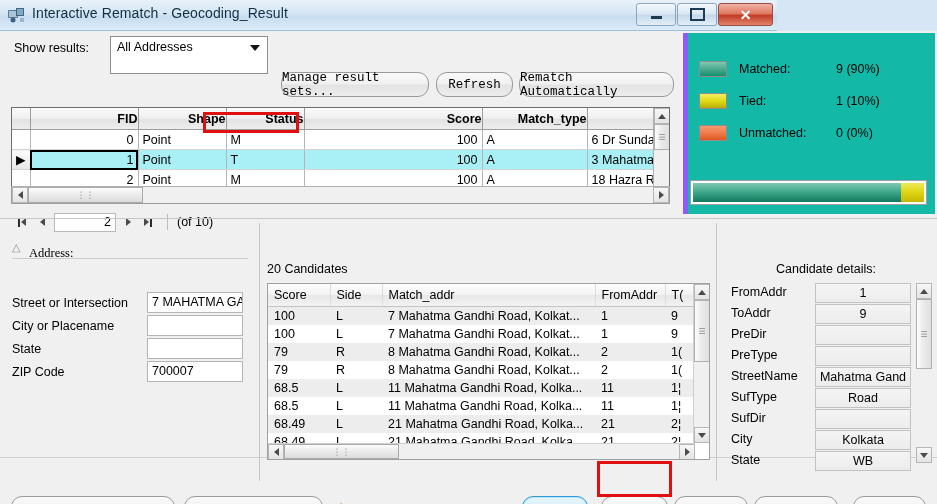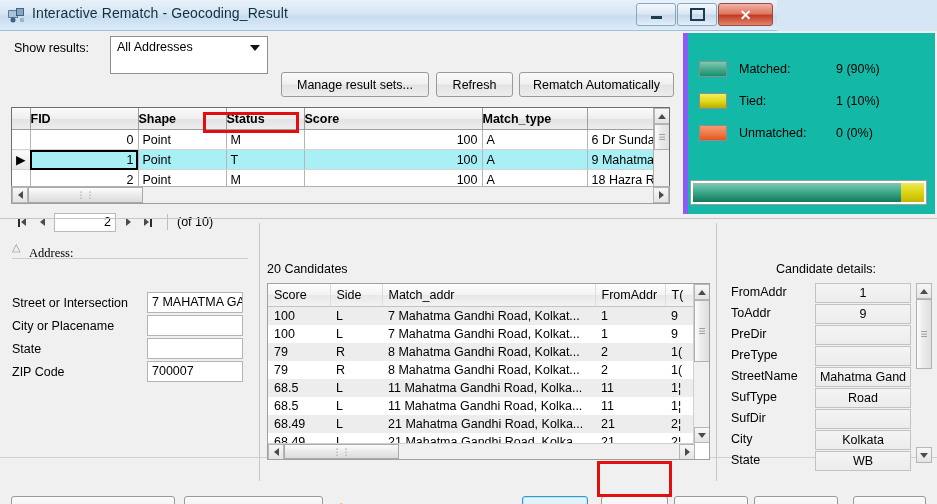--- a/index.html
+++ b/index.html
@@ -73,22 +73,22 @@
   }
   .combo .val { position: absolute; left: 6px; top: 3px; font-size: 12.5px; }
   .combo .arrow {
     position: absolute; right: 7px; top: 8px;
     width: 0; height: 0; border-left: 5px solid transparent; border-right: 5px solid transparent;
     border-top: 6px solid #111;
   }
   .btn {
     background: linear-gradient(180deg, #fafafa 0%, #f0f0f0 48%, #e3e3e3 52%, #ededed 100%);
     border: 1px solid #9a9a9a;
-    border-radius: 3px;
-    font-family: Liberation Sans, sans-serif;
+    border-radius: 11px;
+    font-family: Liberation Mono, monospace;
     font-size: 12.5px;
     color: #000;
     box-sizing: border-box;
     display: flex; align-items: center; justify-content: center;
     cursor: default;
     padding: 0;
   }
   .btn.disabled { color: #9a9a9a; }
   .btn.focus {
     border: 1px solid #2e9bd6;
@@ -108,21 +108,21 @@
     overflow: hidden;
   }
   table.grid { border-collapse: collapse; table-layout: fixed; width: 657px; }
   table.grid th {
     height: 21px;
     background: linear-gradient(180deg, #fbfbfb 0%, #eeeeee 50%, #e2e2e2 51%, #ededed 100%);
     border-right: 1px solid #9d9d9d;
     border-bottom: 1px solid #9d9d9d;
     font-weight: bold;
     font-size: 12.5px;
-    text-align: left;
+    text-align: right;
     padding: 0;
   }
   table.grid td {
     height: 19px;
     border-right: 1px solid #b5b5b5;
     border-bottom: 1px solid #d4d4d4;
     font-size: 12.5px;
     padding: 0 4px;
     white-space: nowrap;
     overflow: hidden;
@@ -375,21 +375,21 @@
             <td>A</td>
             <td>6 Dr Sunda</td>
           </tr>
           <tr class="sel">
             <td class="rowhdr">▶</td>
             <td class="num cellbox-hl">1</td>
             <td>Point</td>
             <td>T</td>
             <td class="num">100</td>
             <td>A</td>
-            <td>9 Mahatma</td>
+            <td>3 Mahatma</td>
           </tr>
           <tr>
             <td class="rowhdr"></td>
             <td class="num">2</td>
             <td>Point</td>
             <td>M</td>
             <td class="num">100</td>
             <td>A</td>
             <td>18 Hazra R</td>
           </tr>

